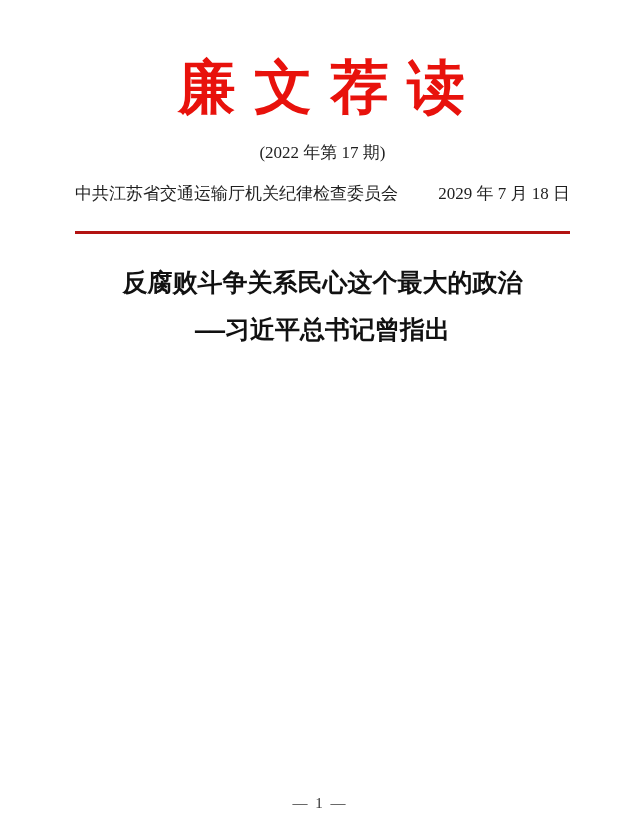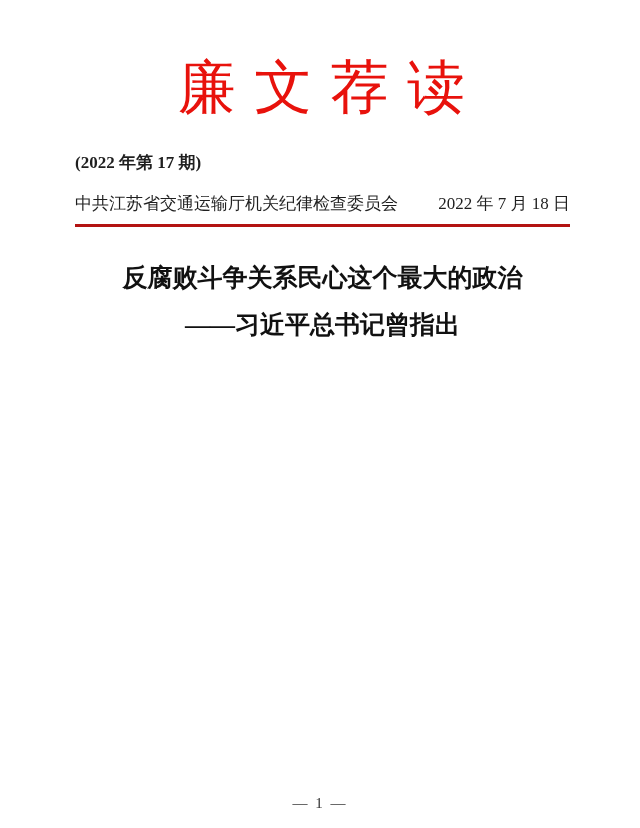--- a/index.html
+++ b/index.html
@@ -19,58 +19,59 @@
     height: 828px;
     background: #ffffff;
     overflow: hidden;
     padding: 0 70px 0 75px;
   }
   .masthead-title {
     margin-top: 50px;
     text-align: center;
     color: var(--masthead-red);
     font-size: 58px;
-    font-weight: normal;
+    font-weight: bold;
     letter-spacing: 2px;
     line-height: 1.3;
     white-space: nowrap;
   }
   .issue-line {
-    margin-top: 26px;
+    margin-top: 16px;
+    text-align: center;
     font-size: 17px;
     color: var(--text-black);
-    font-weight: bold;
   }
   .pub-line {
     margin-top: 18px;
     display: flex;
     justify-content: space-between;
     align-items: baseline;
     font-size: 17px;
-    padding-bottom: 9px;
+    padding-bottom: 26px;
     border-bottom: 3px solid var(--rule-red);
   }
   .publisher { white-space: nowrap; }
   .pub-date { white-space: nowrap; }
   .editor-note {
     margin-top: 25px;
     font-size: 19px;
     line-height: 37px;
     text-align: justify;
     text-indent: 2em;
     font-style: italic; 
     color: #222222;
   }
   .article-title {
     margin-top: 36px;
     text-align: center;
     font-weight: bold;
     font-size: 25px;
     line-height: 1.2;
     color: #111111;
+    font-family: Liberation Mono, monospace;
   }
   .article-title .title-line2 {
     margin-top: 17px;
   }
   .body-paragraph {
     margin-top: 47px;
     font-size: 19px;
     line-height: 38px;
     text-align: justify;
     text-indent: 2em;
@@ -91,21 +92,21 @@
 <body>
 
 <div class="page">
 
   <div class="masthead-title">廉 文 荐 读</div>
 
   <div class="issue-line">(2022 年第 17 期)</div>
 
   <div class="pub-line">
     <span class="publisher">中共江苏省交通运输厅机关纪律检查委员会</span>
-    <span class="pub-date">2022 年 7 月 18 日</span>
+    <span class="pub-date">2029 年 7 月 18 日</span>
   </div>
 
 
   <div class="article-title">
     <div class="title-line1">反腐败斗争关系民心这个最大的政治</div>
     <div class="title-line2">——习近平总书记曾指出</div>
   </div>
 
 
   <div class="page-footer">— 1 —</div>

